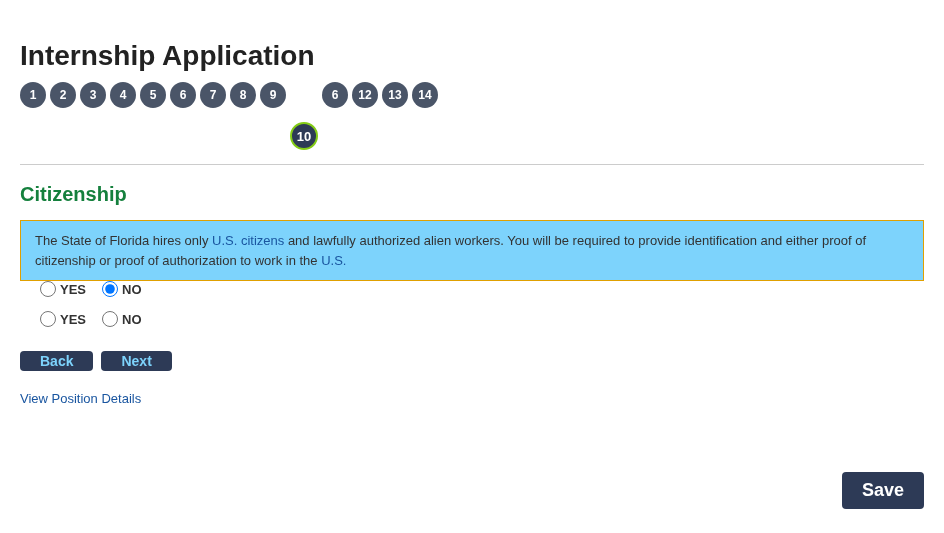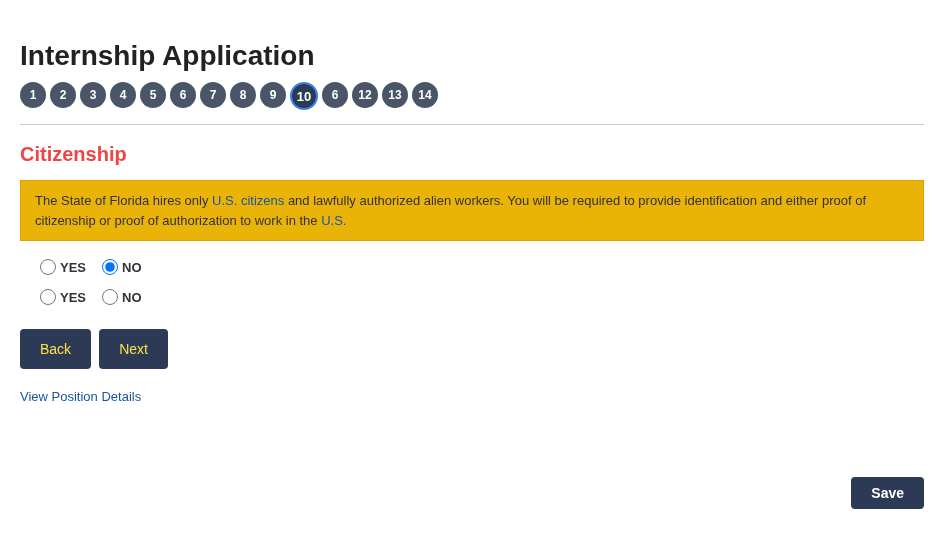--- a/index.html
+++ b/index.html
@@ -33,41 +33,42 @@
       color: #fff;
       font-size: 12px;
       font-weight: bold;
       display: flex;
       align-items: center;
       justify-content: center;
       cursor: pointer;
     }
     .step-circle.active {
       background: #2d3a56;
-      border: 2px solid #3b82f6;
+      border: 2px solid #84cc16;
       width: 28px;
       height: 28px;
       font-size: 13px;
+      margin-top: 40px;
     }
     hr {
       border: none;
       border-top: 1px solid #ccc;
       margin-bottom: 18px;
     }
     h2 {
       font-size: 20px;
       font-weight: bold;
-      color: #ef4444;
+      color: #15803d;
       margin-bottom: 14px;
     }
     .info-box {
       border: 1px solid #e0a000;
-      background: #eab308;
+      background: #7dd3fc;
       padding: 10px 14px;
-      margin-bottom: 18px;
+      margin-bottom: 0;
       font-size: 13px;
       color: #333;
       line-height: 1.5;
     }
     .info-box span.highlight {
       color: #1a56a0;
     }
     .question {
       margin-bottom: 14px;
     }
@@ -98,47 +99,47 @@
       width: 16px;
       height: 16px;
     }
     .btn-row {
       display: flex;
       gap: 8px;
       margin-top: 24px;
       margin-bottom: 20px;
     }
     .btn {
-      padding: 12px 20px;
+      padding: 2px 20px;
       font-size: 14px;
-      font-weight: normal;
+      font-weight: bold;
       border: none;
       border-radius: 4px;
       cursor: pointer;
-      color: #fde047;
+      color: #7dd3fc;
       background: #2d3a56;
     }
     .footer-links {
       display: flex;
       flex-direction: column;
       gap: 18px;
     }
     .footer-links a {
       color: #1a56a0;
       text-decoration: none;
       font-size: 13px;
     }
     .save-btn-container {
       position: absolute;
       bottom: 24px;
       right: 20px;
     }
     .save-btn {
       padding: 8px 20px;
-      font-size: 14px;
+      font-size: 18px;
       font-weight: bold;
       border: none;
       border-radius: 4px;
       cursor: pointer;
       color: #fff;
       background: #2d3a56;
     }
   </style>
 </head>
 <body>

